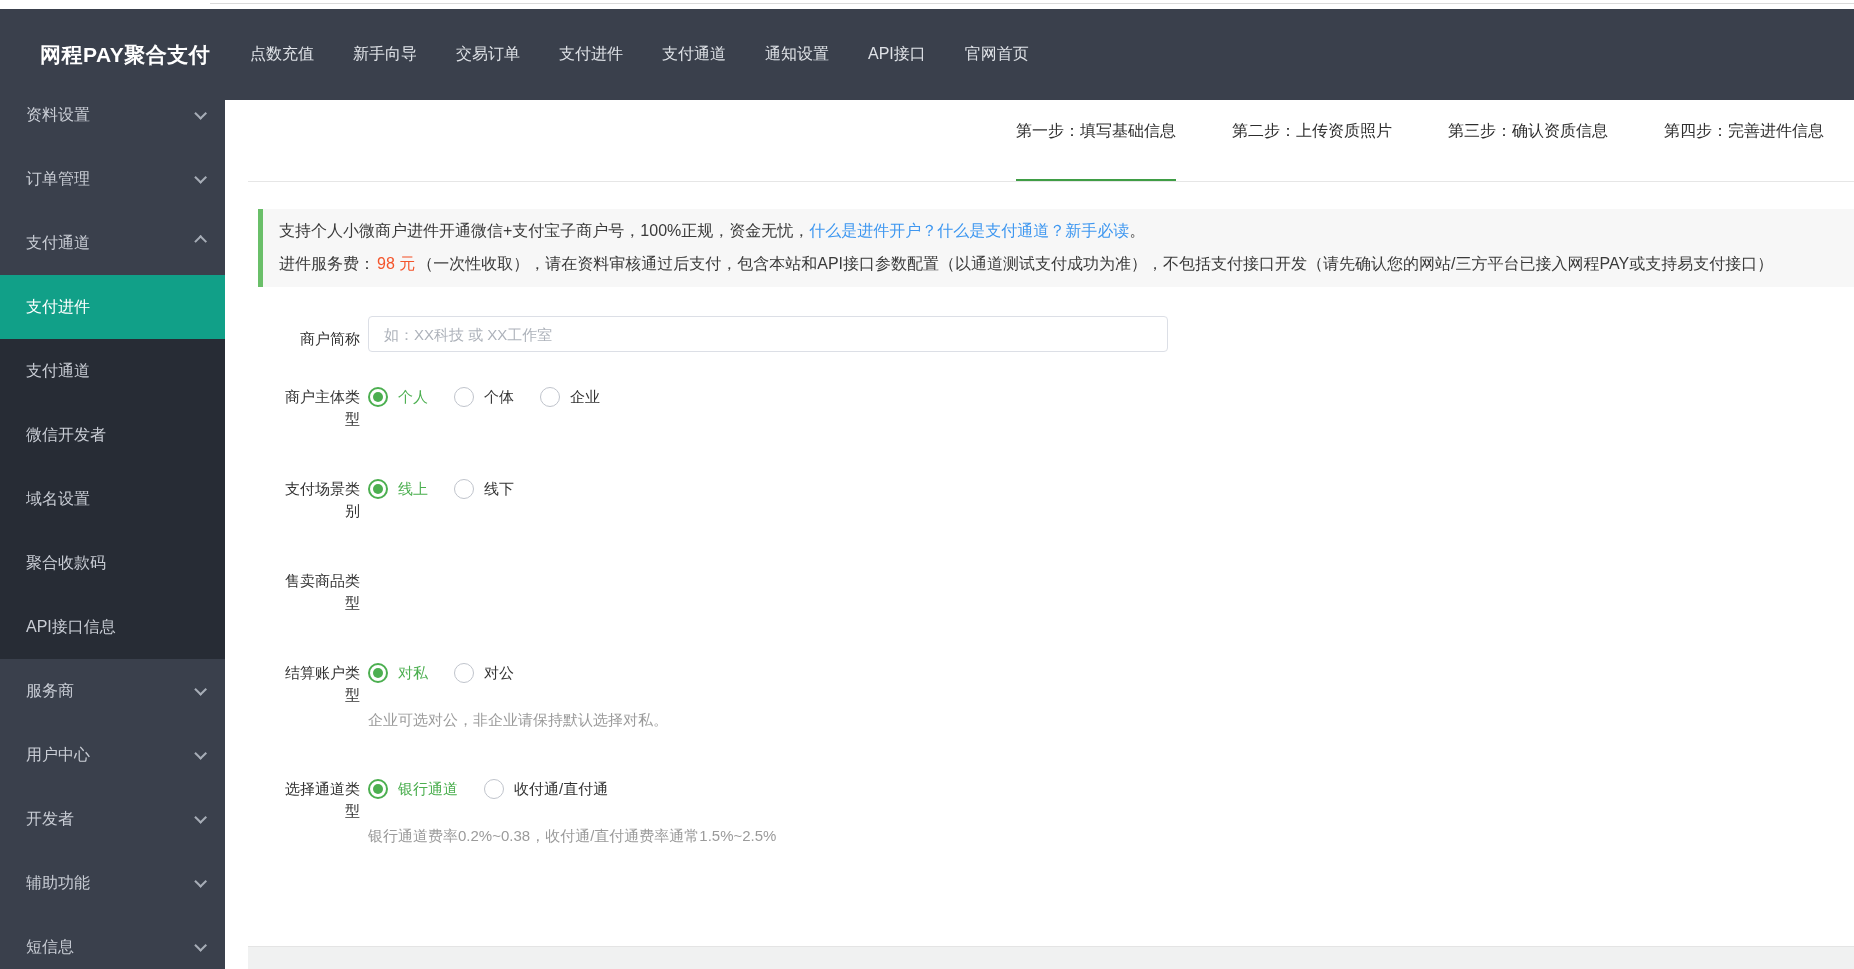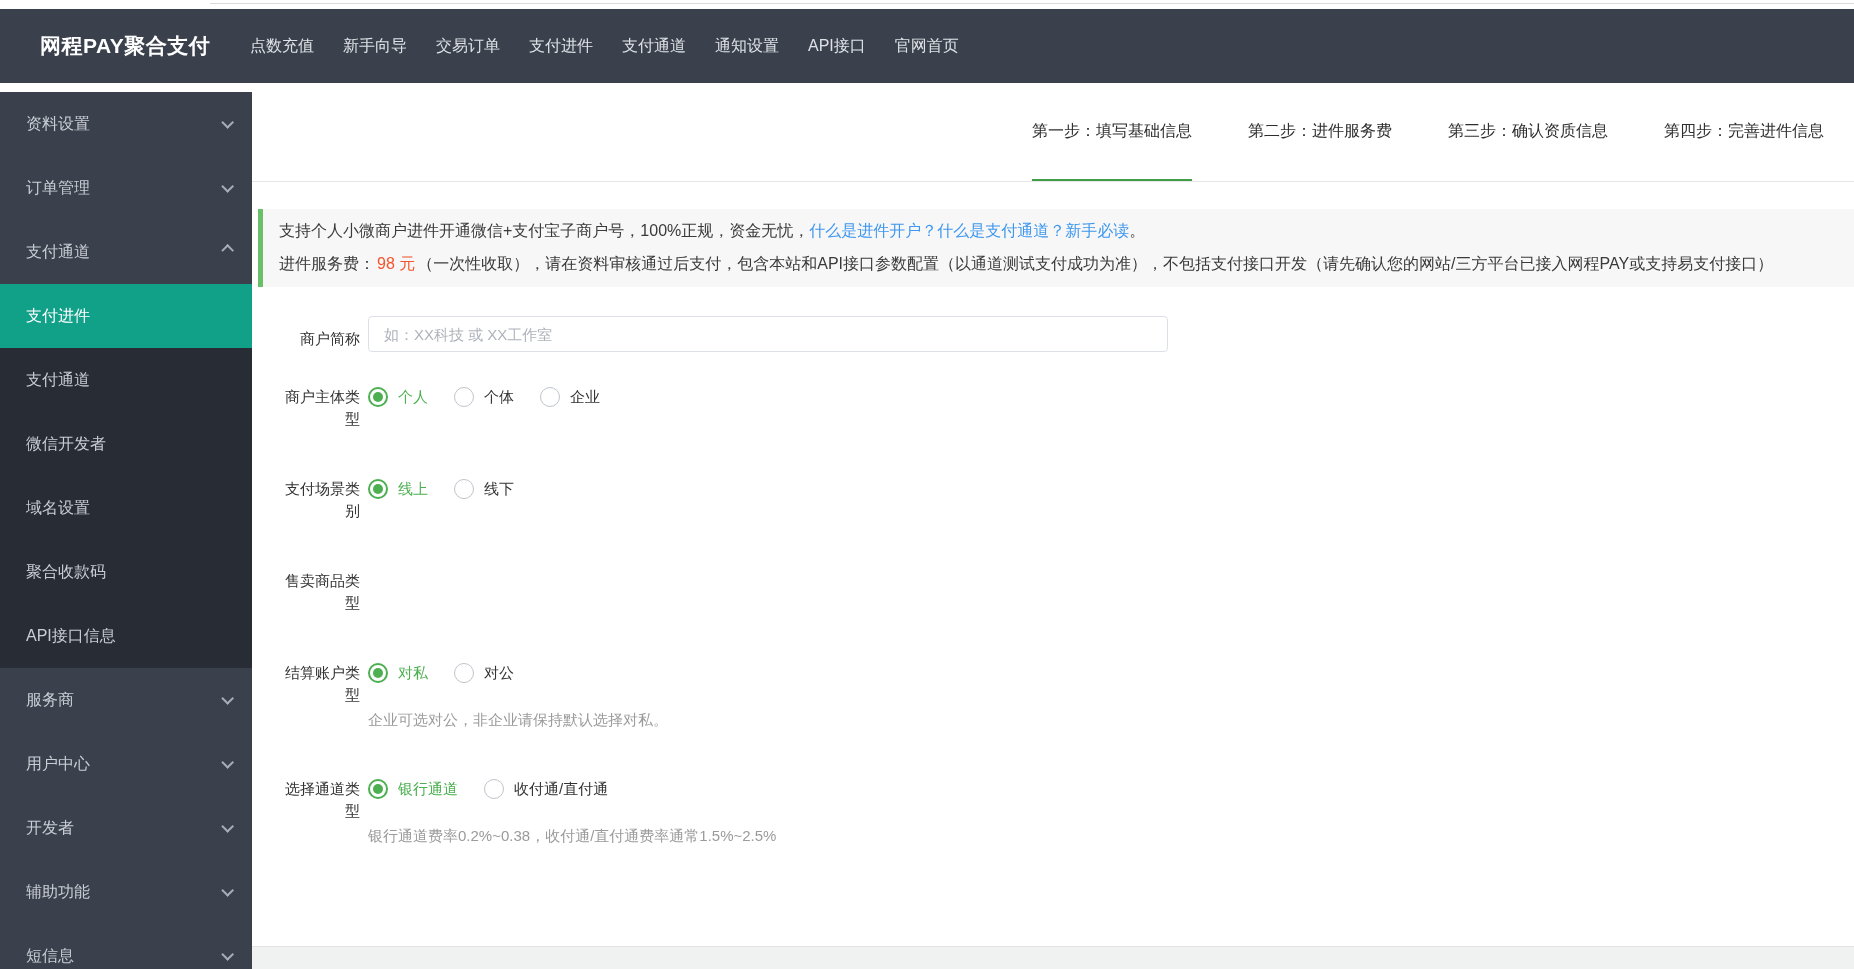--- a/index.html
+++ b/index.html
@@ -2,27 +2,27 @@
 <html style="--topbar_bg: #3a404c; --submenu_bg: #272c35; --active_teal: #11a088; --button_teal: #13997e; --link_blue: #3e97f0; --price_red: #f4552c; --notice_green: #6abf69; --step_green: #3f9d45; --radio_green: #4caf50;"><head>
 <meta charset="utf-8">
 <style>
   *{margin:0;padding:0;box-sizing:border-box}
   html,body{width:1854px;height:969px;overflow:hidden;background:#fff;
     font-family:"Liberation Sans","DejaVu Sans",sans-serif;}
   
   .top-strip{position:absolute;top:0;left:0;width:1854px;height:9px;background:#fff;z-index:6}
   .top-strip::after{content:"";position:absolute;left:210px;right:0;top:3px;height:1px;background:#dadada}
   
-  .topbar{position:absolute;top:9px;left:0;width:1854px;height:74px;
+  .topbar{position:absolute;top:9px;left:0;width:1854px;height:91px;
     background:var(--topbar_bg,#3a404c);display:flex;align-items:center;z-index:5}
   .logo{width:248px;flex:0 0 248px;padding-left:40px;font-size:21px;font-weight:bold;color:#ffffff;letter-spacing:.5px}
-  .topnav{display:flex;align-items:flex-start;gap:29px;padding-left:2px}
+  .topnav{display:flex;align-items:flex-start;gap:39px;padding-left:2px}
   .topnav .nav-item{font-size:16px;color:#dfe2e7;cursor:pointer;white-space:nowrap}
   
-  .sidebar{position:absolute;top:92px;left:0;width:252px;bottom:0;
+  .sidebar{position:absolute;top:83px;left:0;width:225px;bottom:0;
     background:var(--topbar_bg,#3a404c);overflow:hidden;z-index:4}
   .side-item{height:64px;display:flex;align-items:center;padding:0 22px 0 26px;
     color:#c9cdd5;font-size:16px;cursor:pointer}
   .side-item .chev{margin-left:auto}
   .chev{width:9px;height:9px;border-right:2px solid #a7adb7;border-bottom:2px solid #a7adb7;display:inline-block}
   .chev.down{transform:rotate(45deg) translateY(-3px)}
   .chev.up{transform:rotate(-135deg) translateY(3px)}
   .submenu{background:var(--submenu_bg,#272c35)}
   .sub-item{height:64px;display:flex;align-items:center;padding-left:26px;
     color:#c9cdd5;font-size:16px;cursor:pointer}
@@ -128,21 +128,21 @@
     </div>
     <div class="side-item">
       <span>短信息</span>
       <span class="chev down"></span>
     </div>
   </div>
 
 <div class="main">
   <div class="steps-header">
       <div class="step active">第一步：填写基础信息</div>
-      <div class="step">第二步：进件服务费</div>
+      <div class="step">第二步：上传资质照片</div>
       <div class="step">第三步：确认资质信息</div>
       <div class="step">第四步：完善进件信息</div>
     </div>
 
   <div class="notice">
     <div class="notice-line"><span>支持个人小微商户进件开通微信+支付宝子商户号，100%正规，资金无忧，</span><a>什么是进件开户？</a><a>什么是支付通道？</a><a>新手必读</a><span>。</span></div>
     <div class="notice-line"><span>进件服务费：</span><span class="price">98 元</span><span>（一次性收取），请在资料审核通过后支付，包含本站和API接口参数配置（以通道测试支付成功为准），不包括支付接口开发（请先确认您的网站/三方平台已接入网程PAY或支持易支付接口）</span></div>
   </div>
 
   <div class="form">

